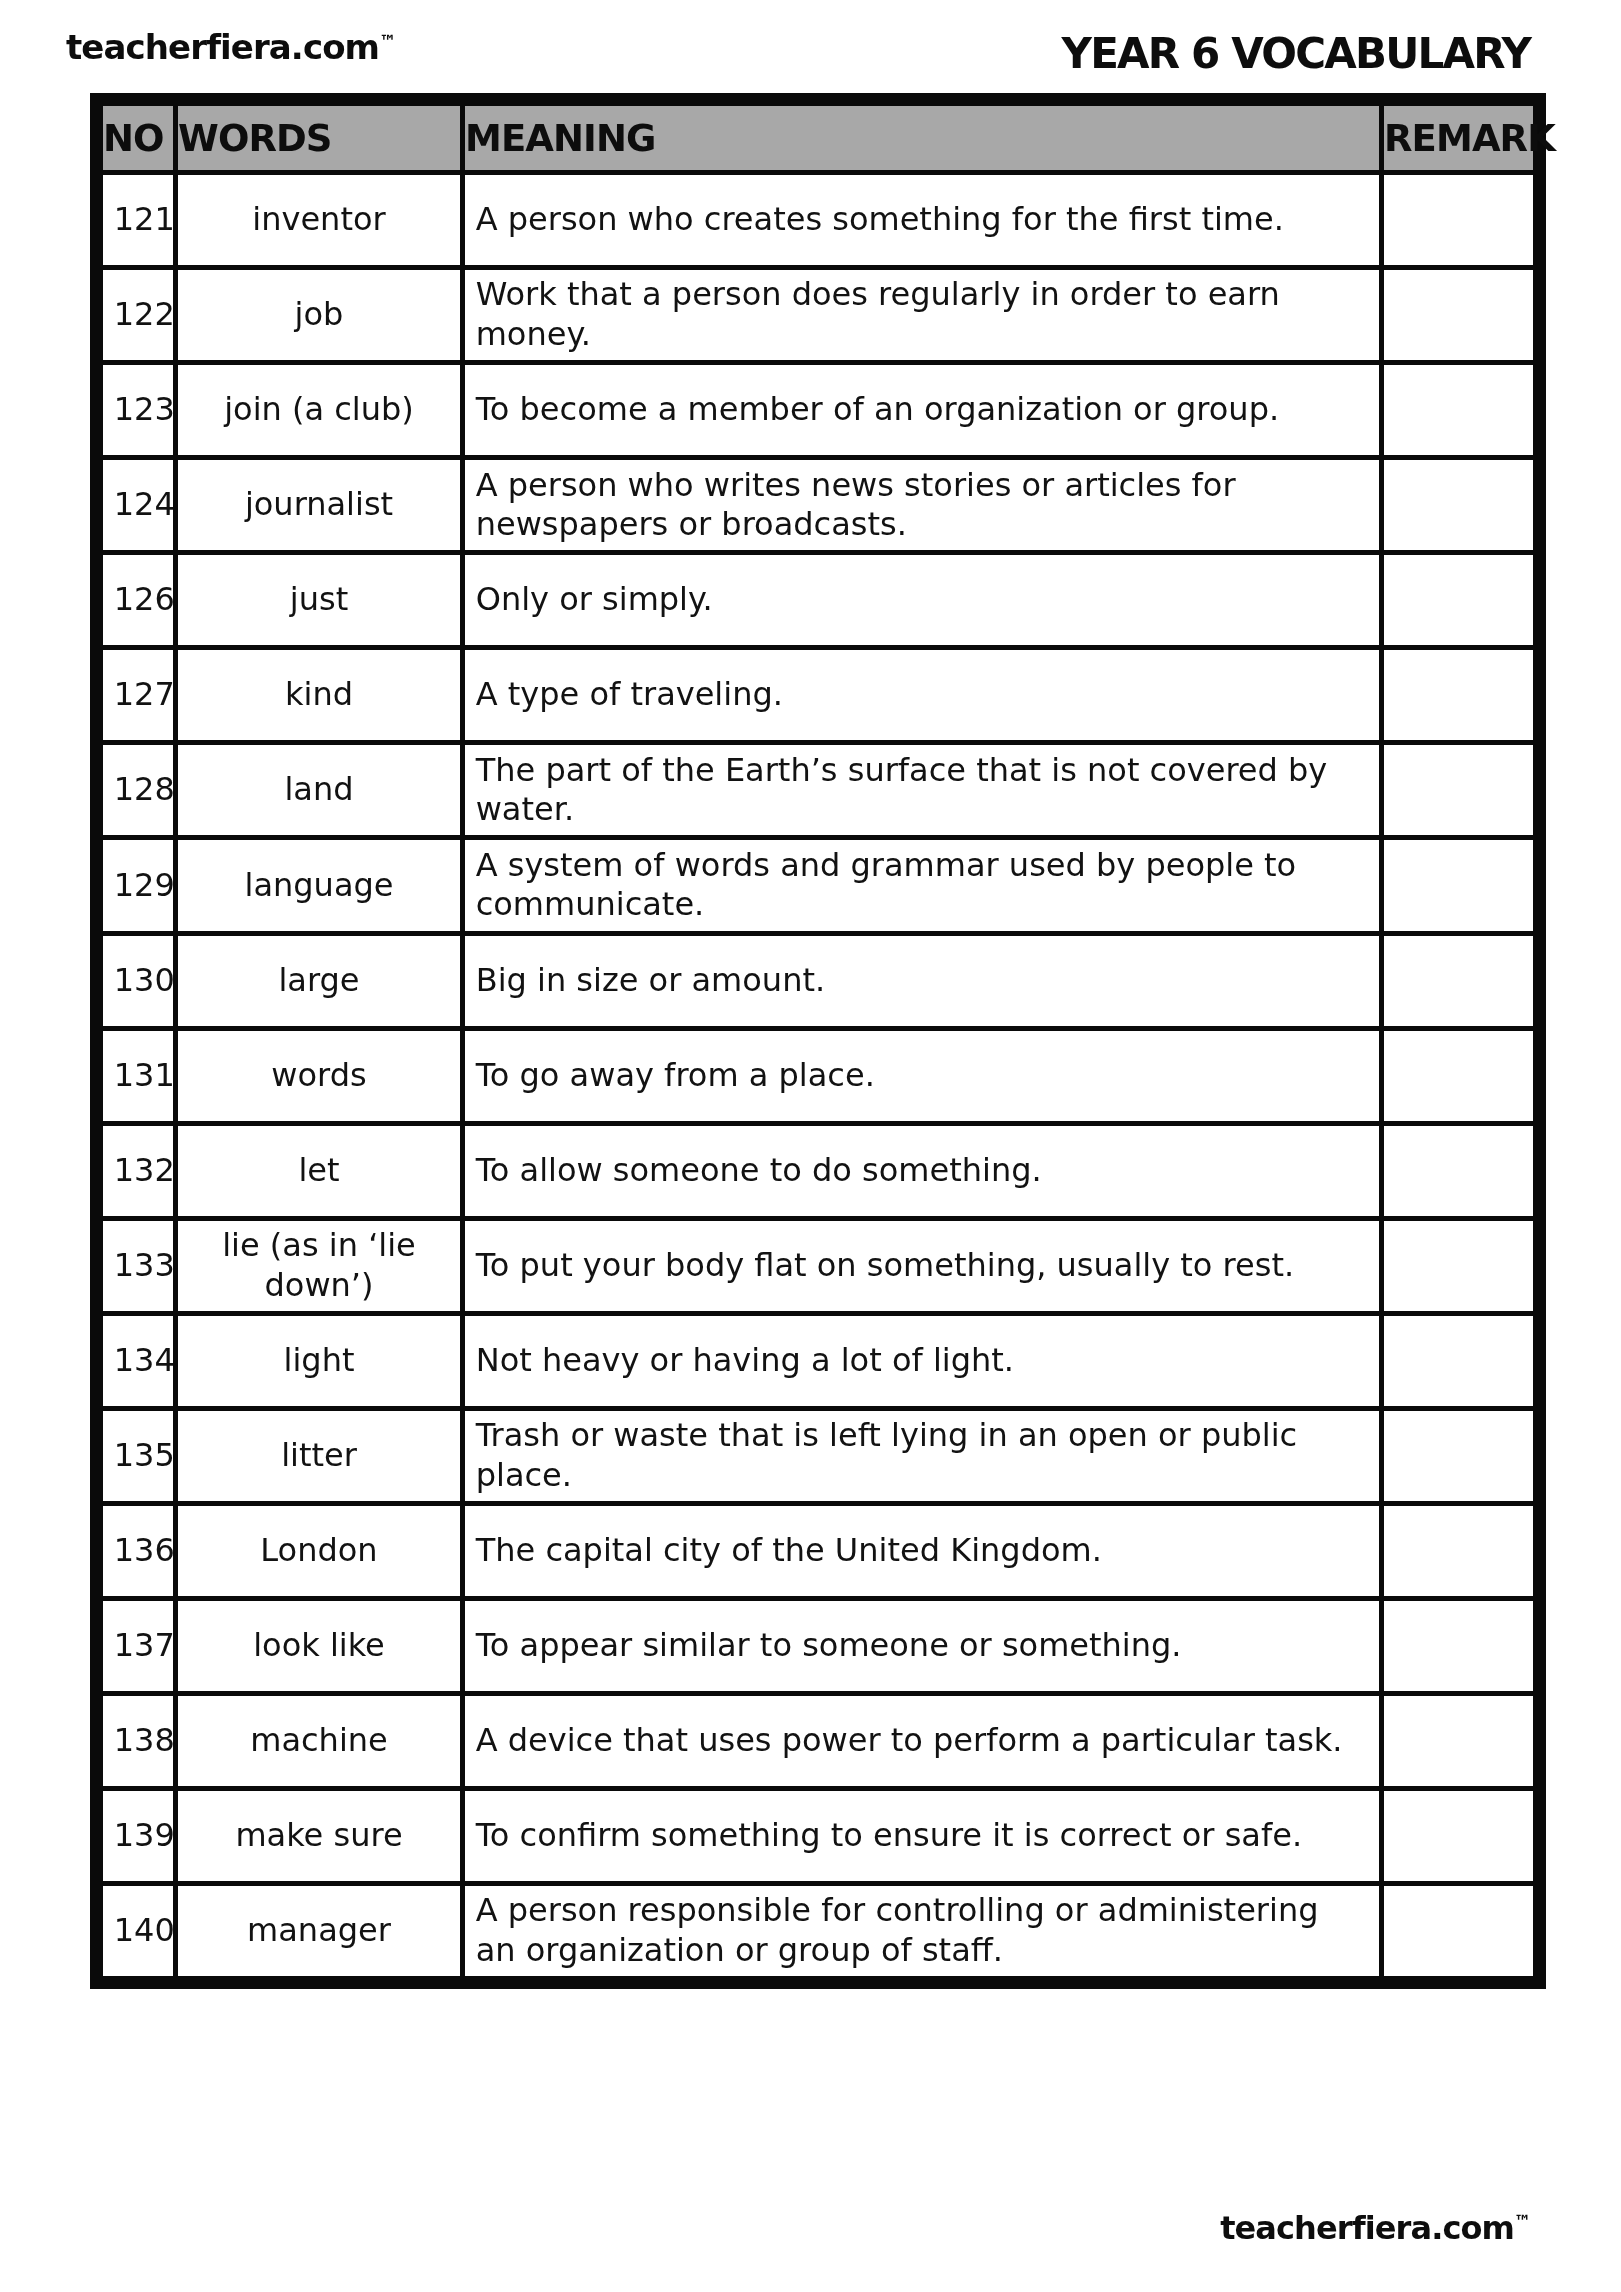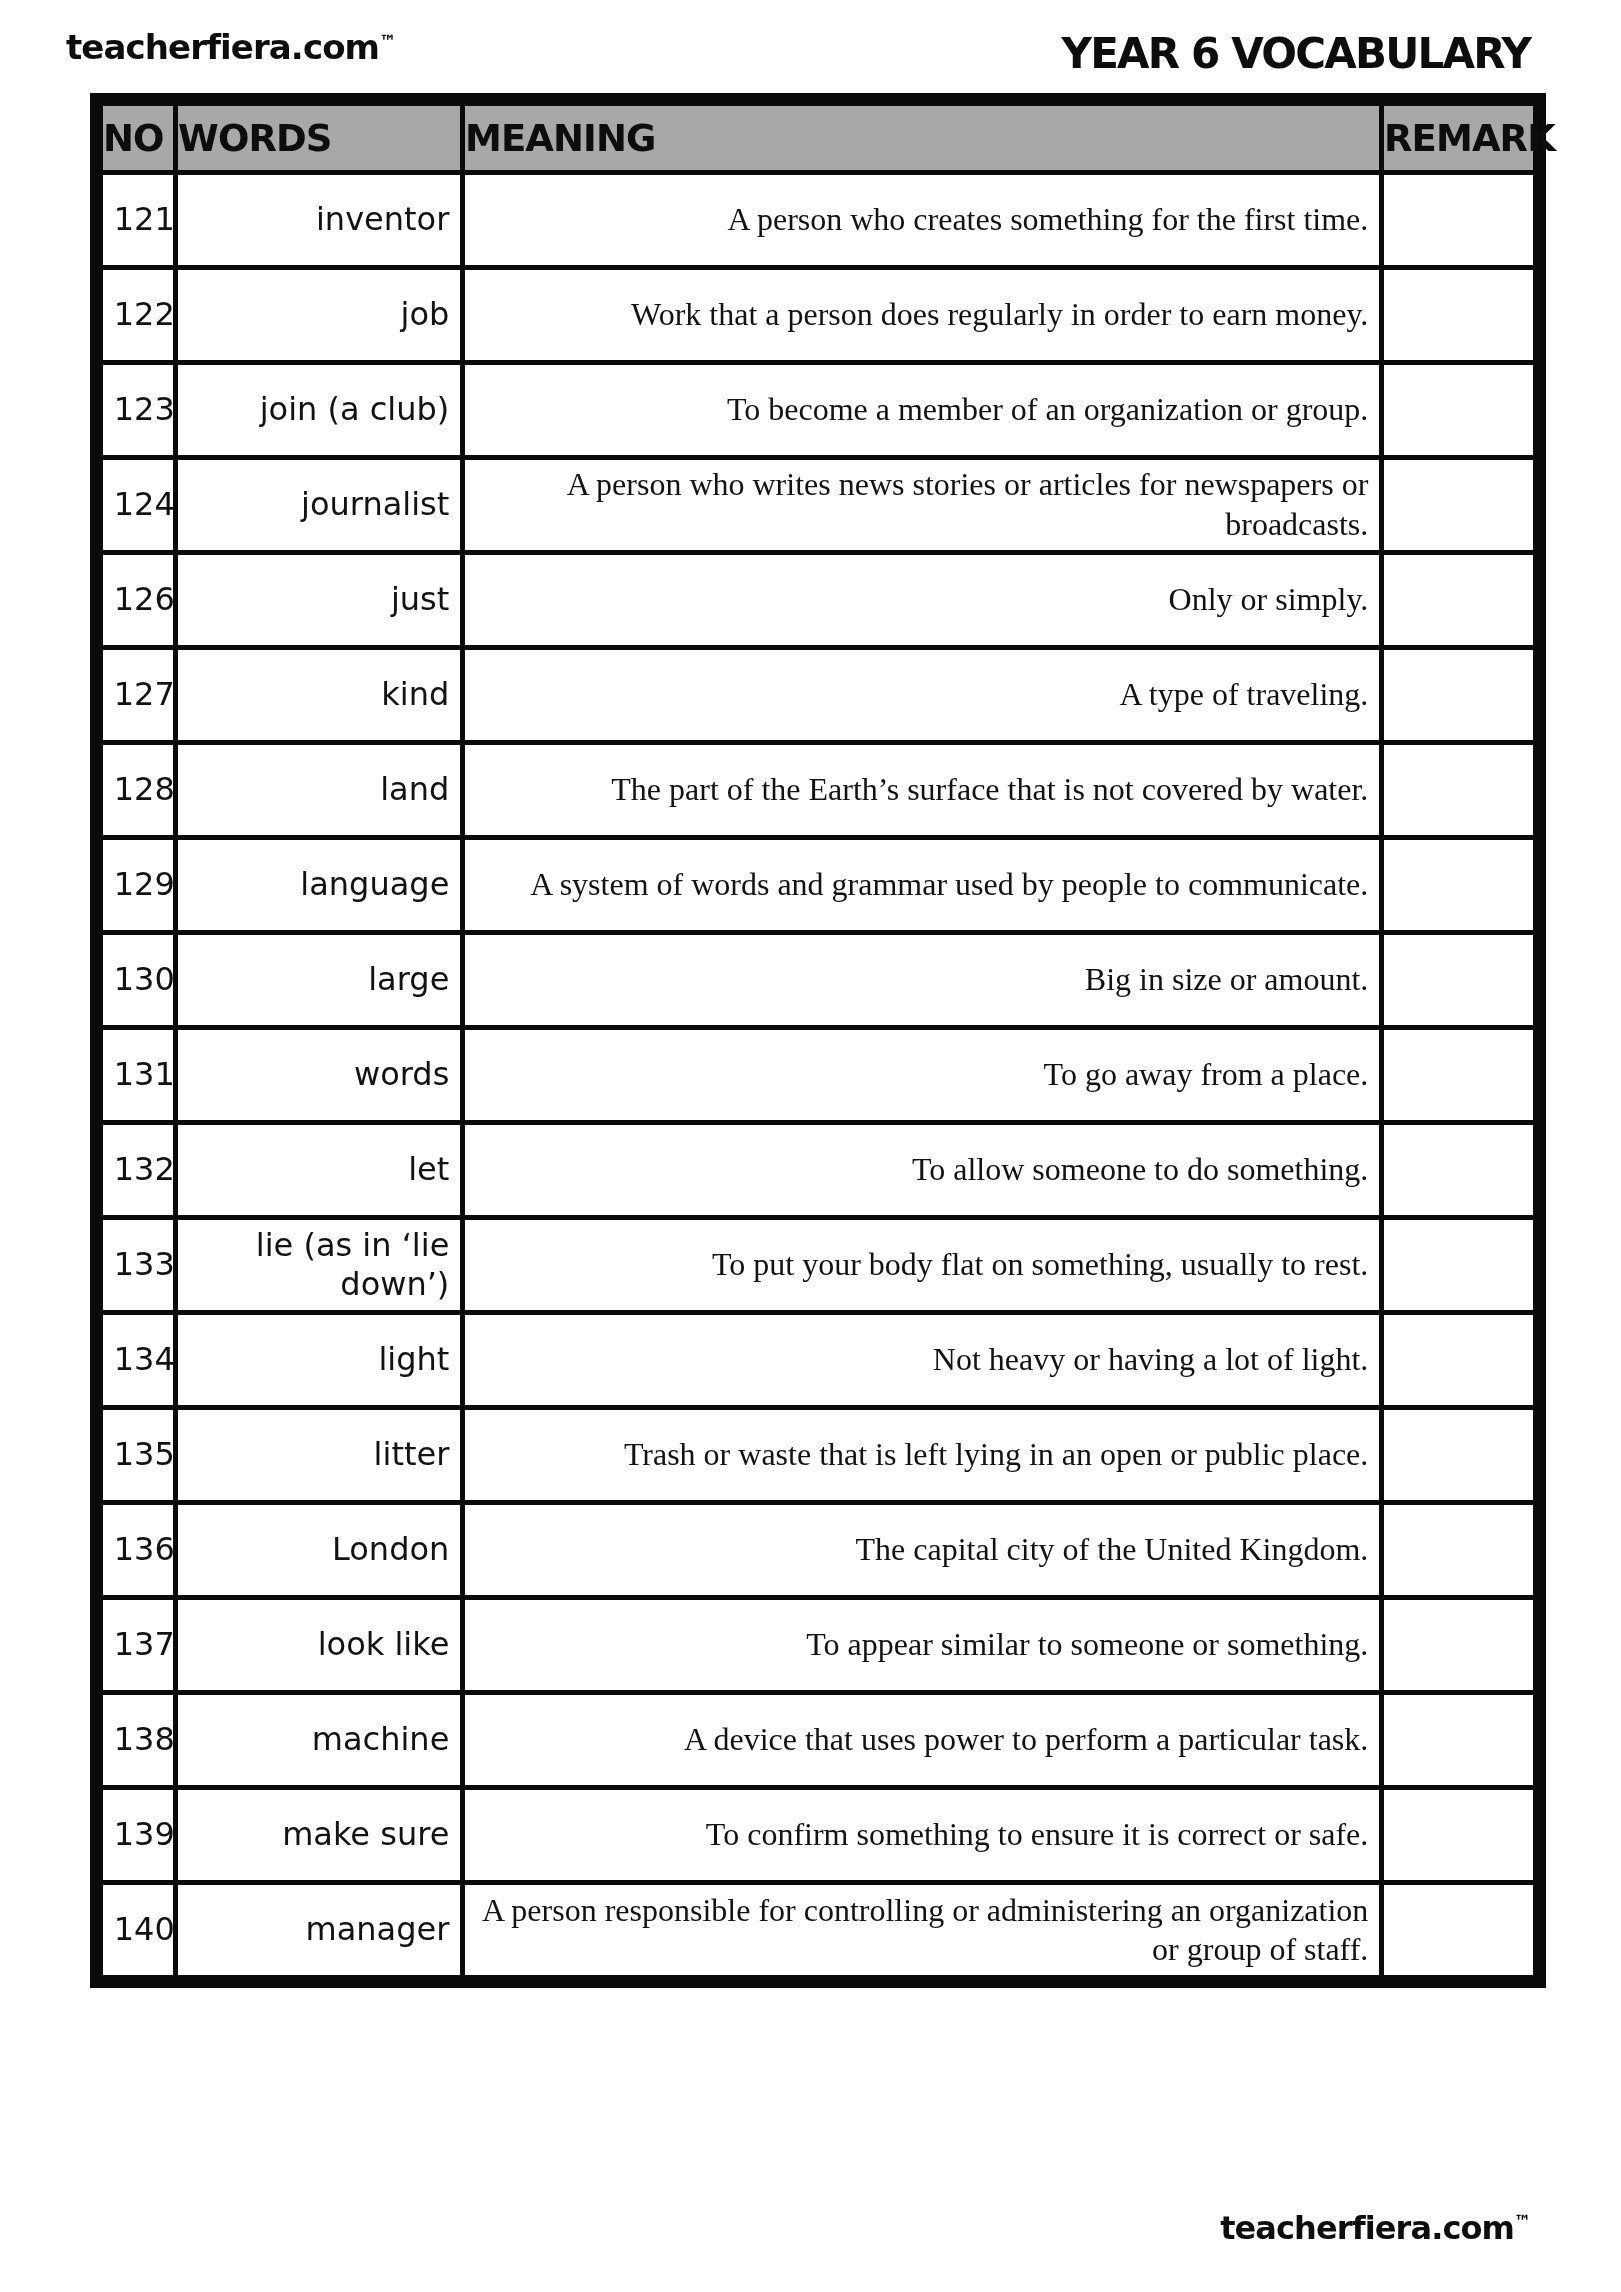--- a/index.html
+++ b/index.html
@@ -62,22 +62,22 @@
   table.vocab td {
     height: 95px;
     font-size: 32px;
     line-height: 1.24;
     vertical-align: middle;
     padding: 5.4px 10.7px;
     color: #121212;
     background: #ffffff;
   }
   td.c-no   { padding: 5.4px 1.8px; }
-  td.c-word { text-align: right; }
-  td.c-mean { text-align: right; padding-left: 14.3px; font-family: Liberation Serif, serif; }
+  td.c-word { text-align: center; }
+  td.c-mean { text-align: left; padding-left: 14.3px; }
   td.c-rem  { }
   .brand-bottom {
     position: absolute;
     right: 90px;
     top: 2209px;
     font-size: 32px;
   }
 </style>
 </head>
 <body>

